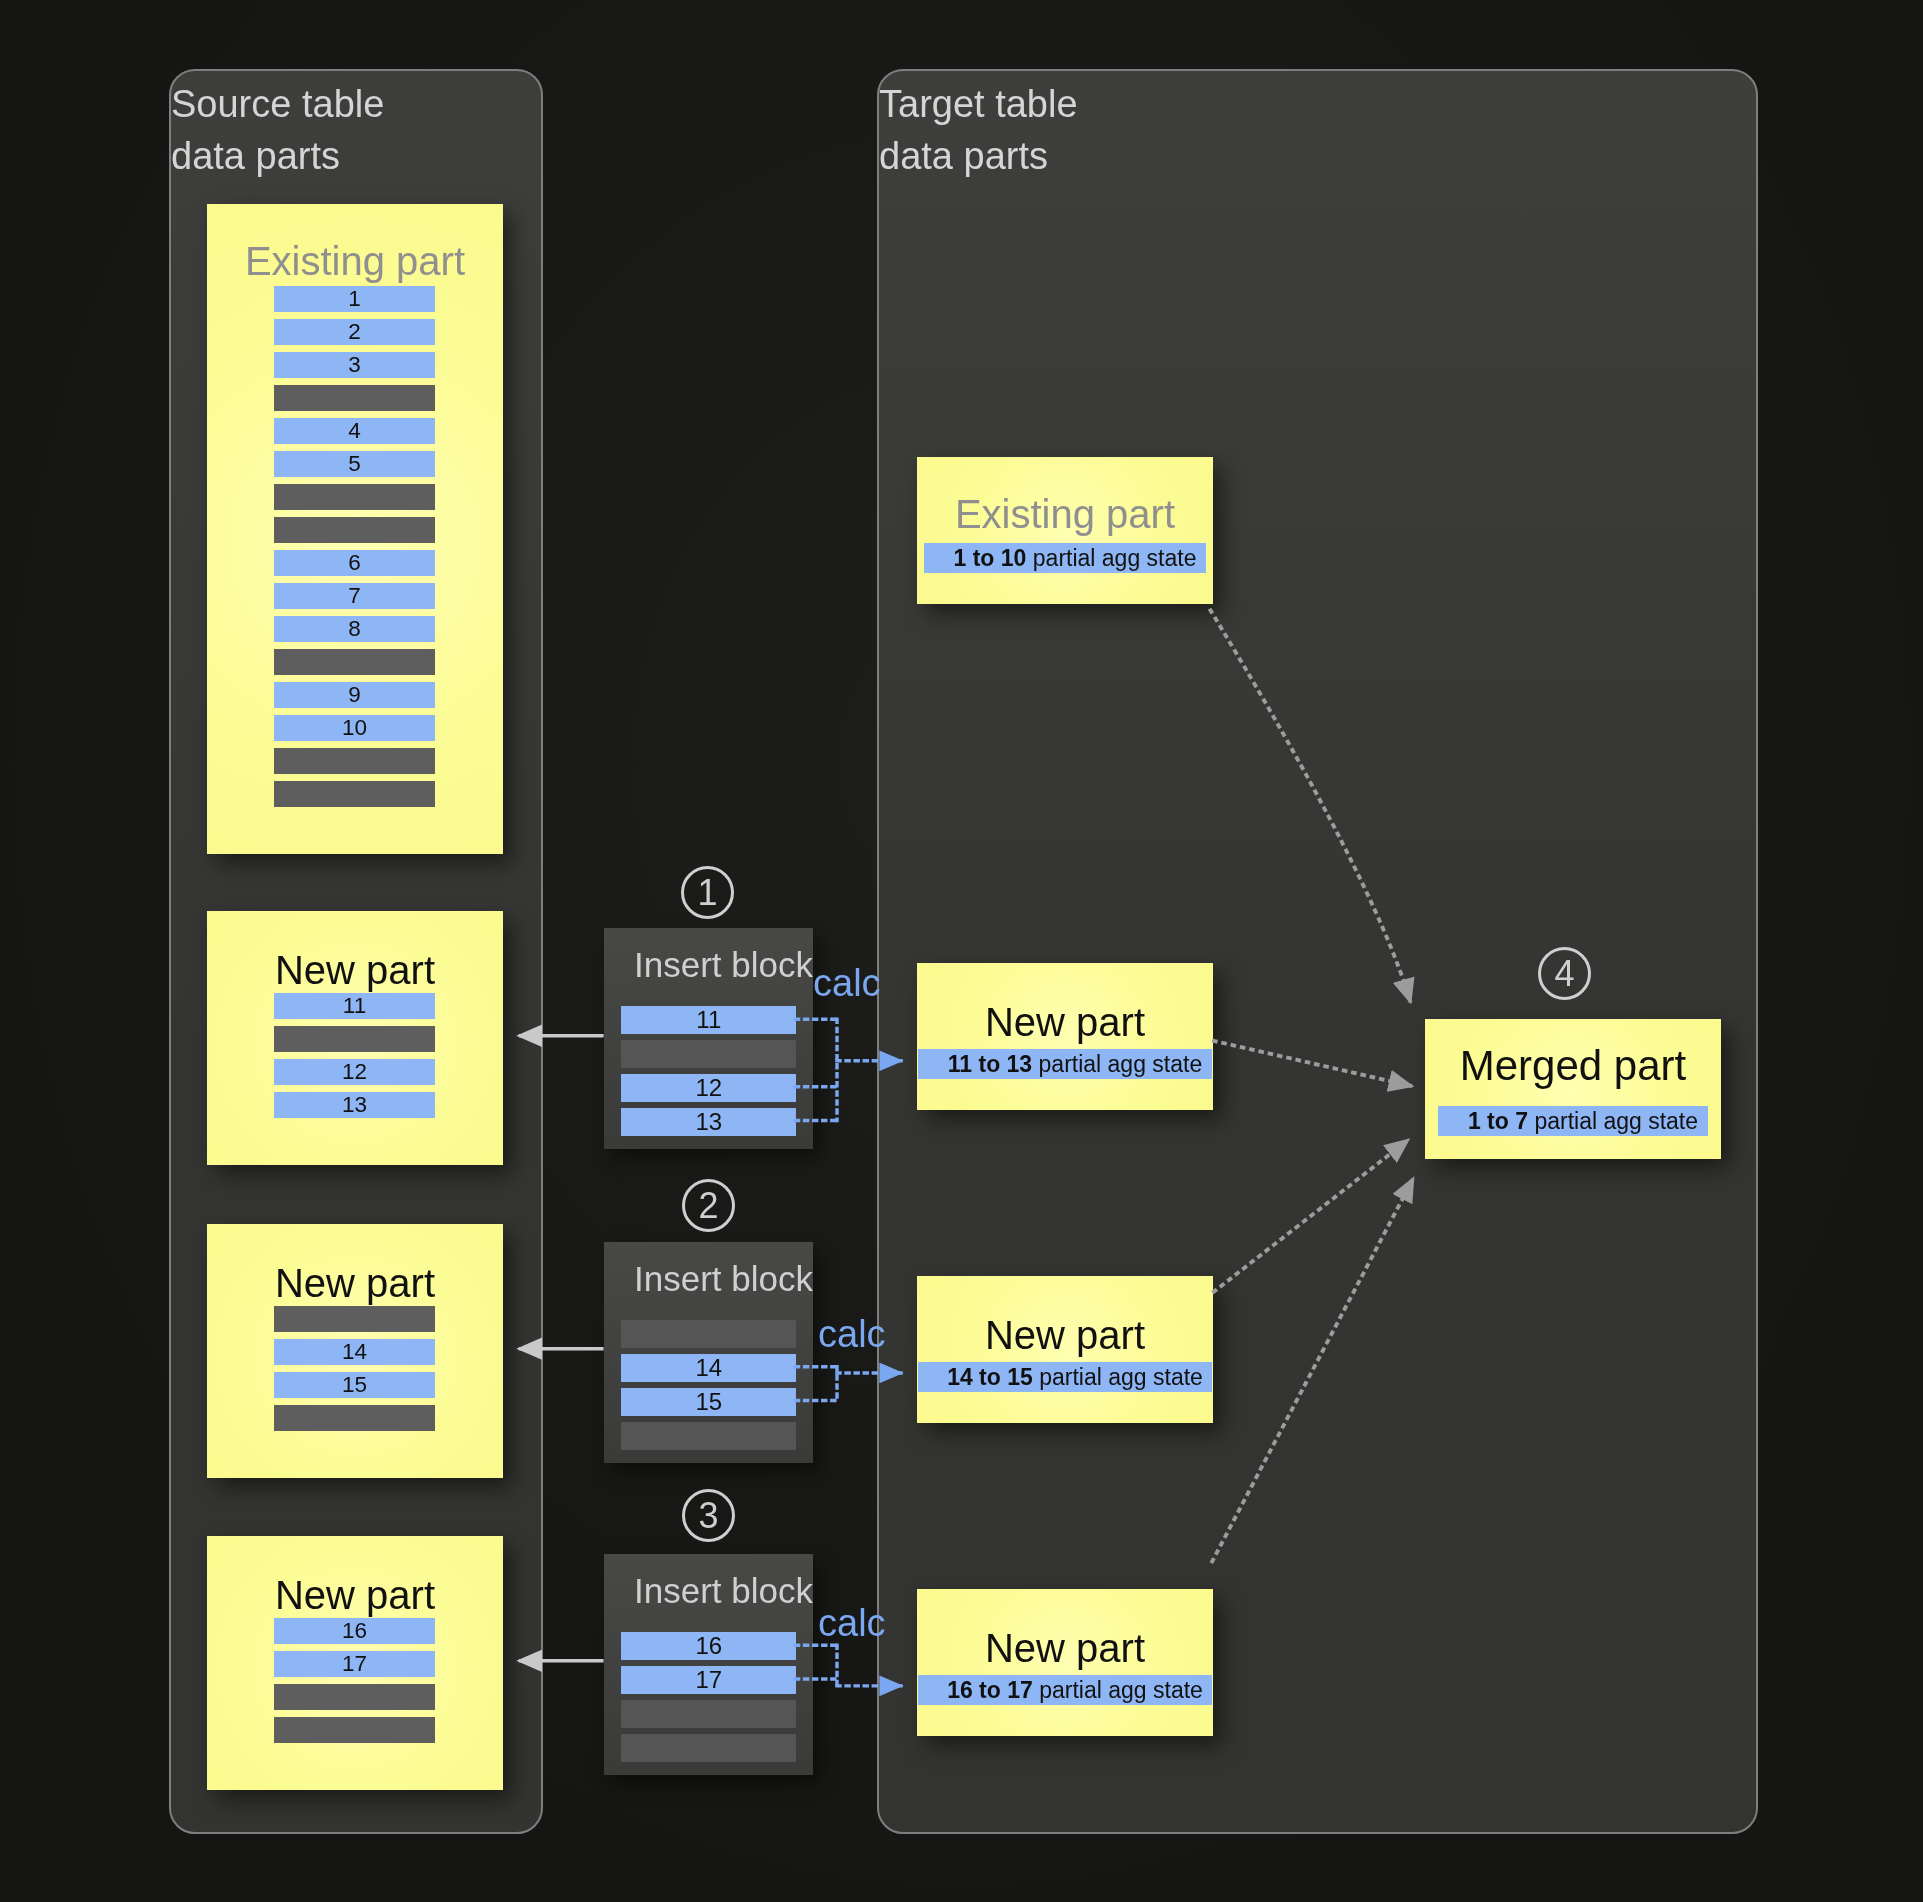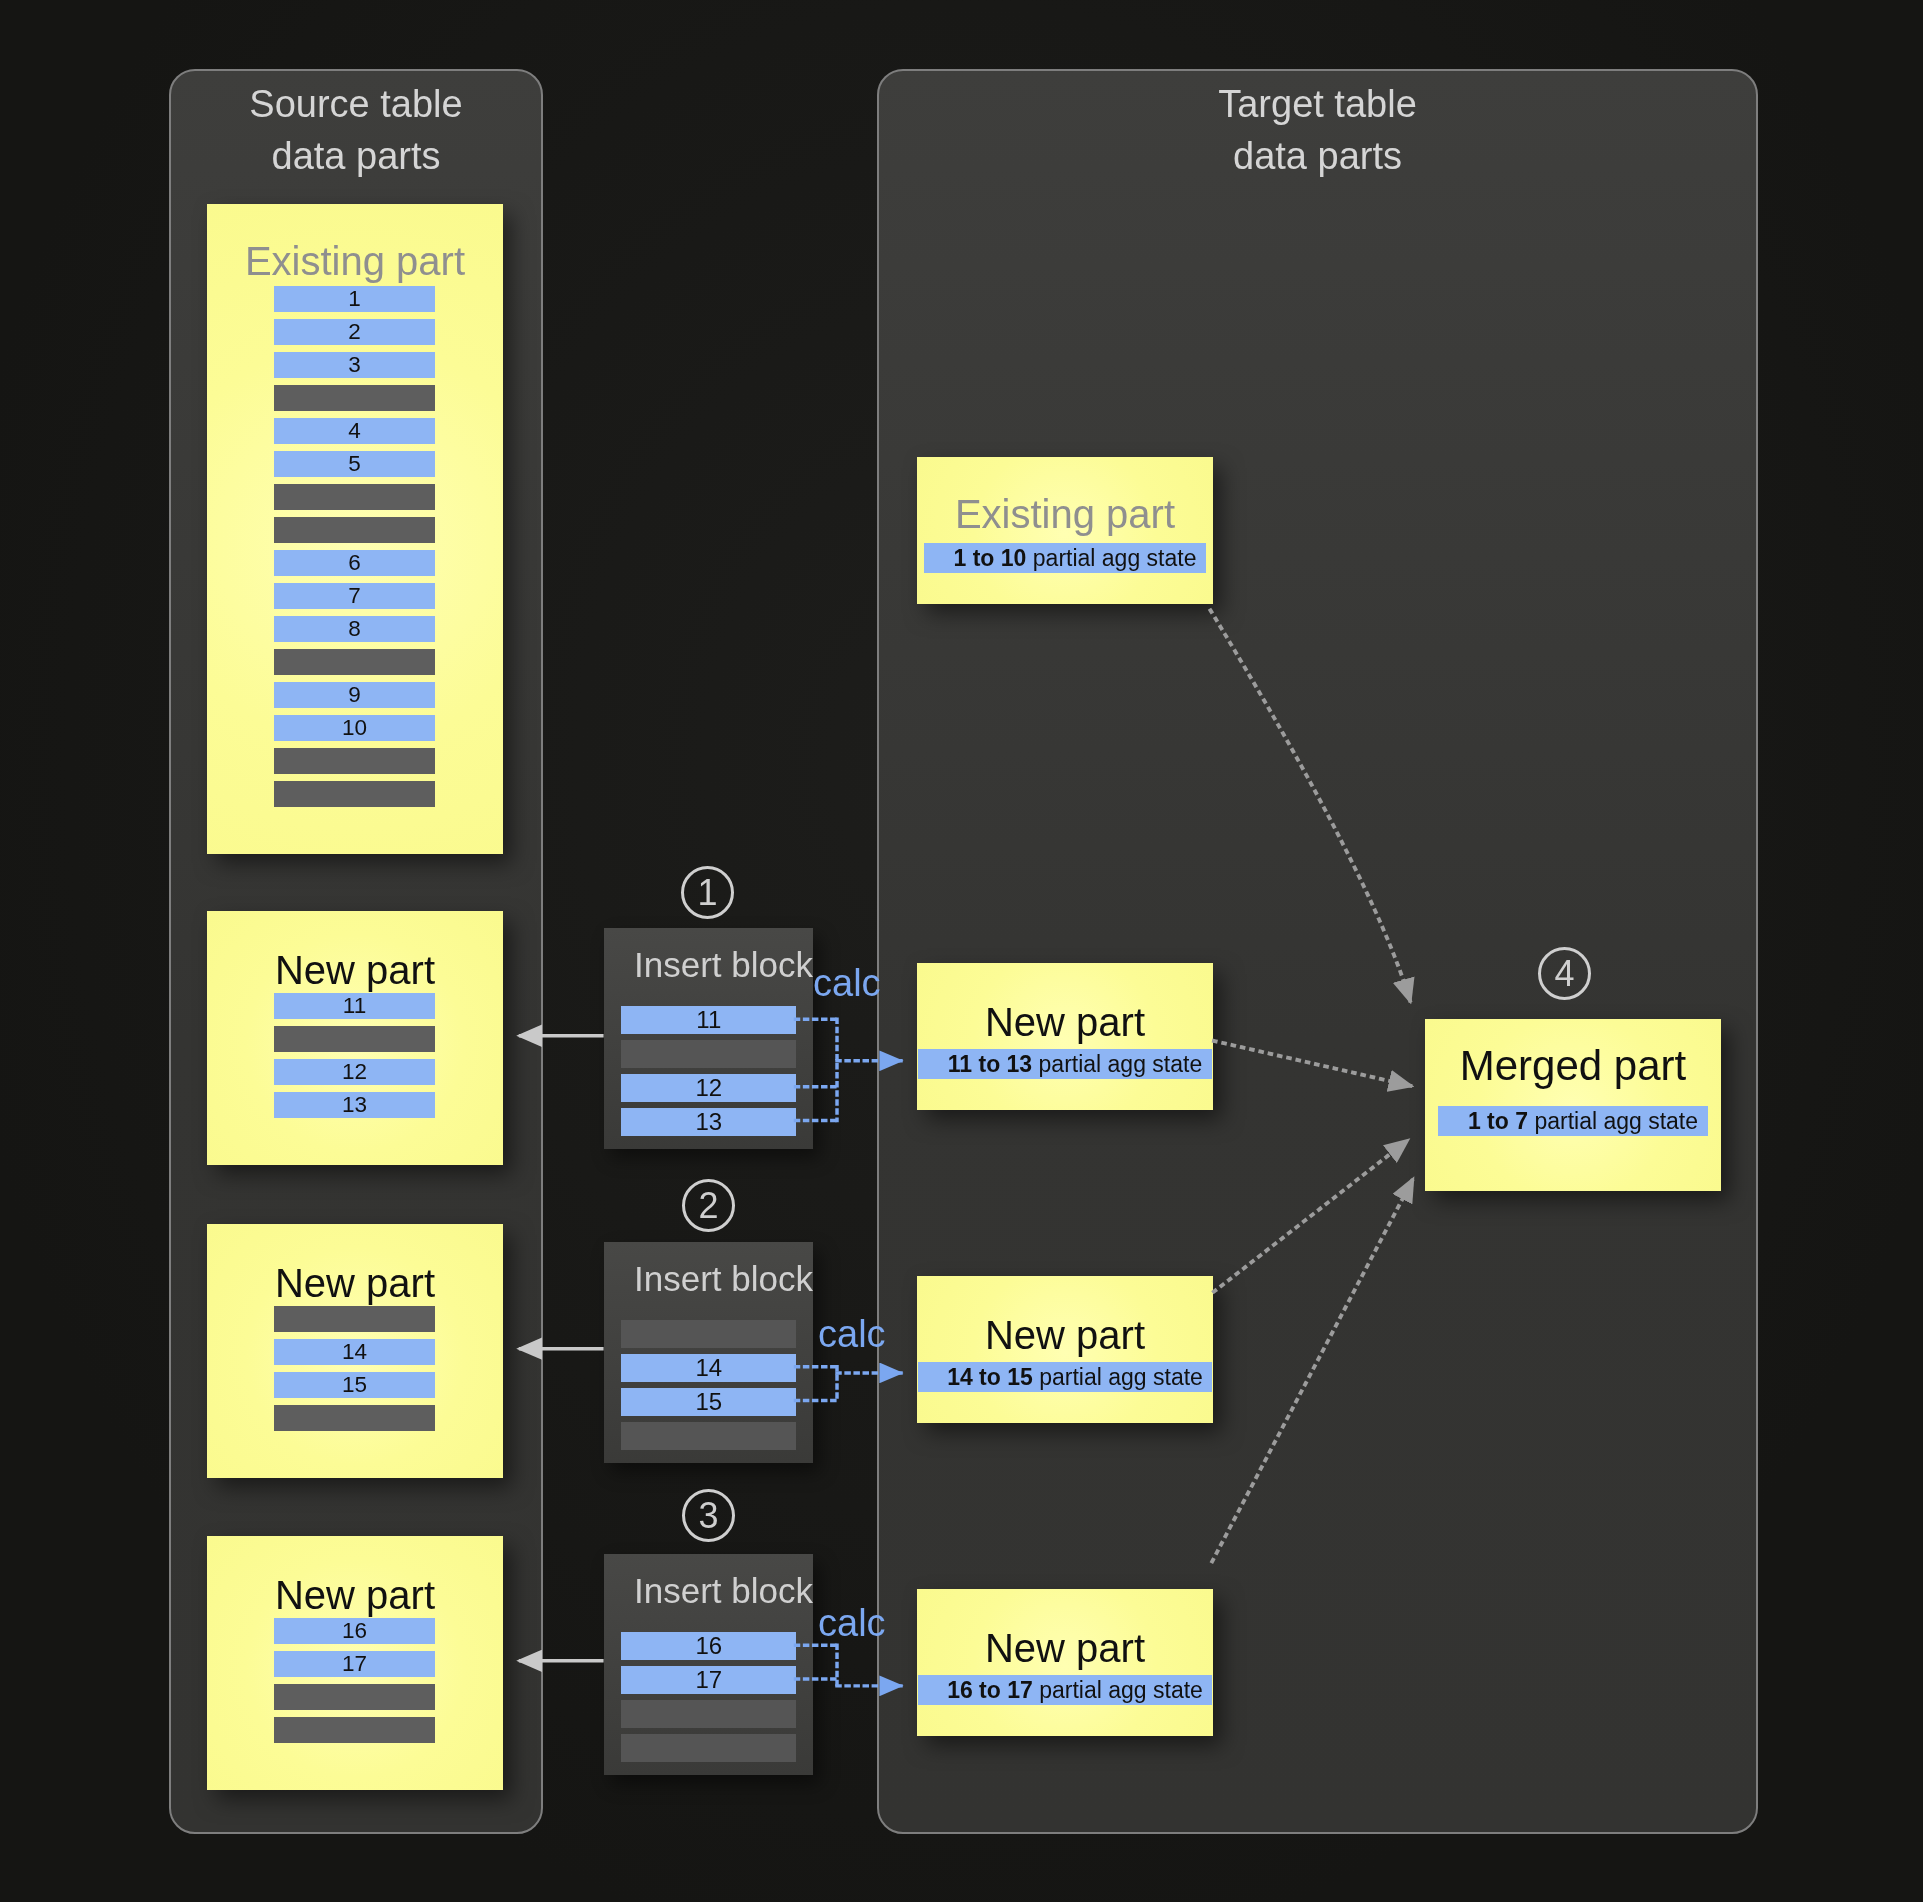--- a/index.html
+++ b/index.html
@@ -15,40 +15,40 @@
   html,body{margin:0;padding:0;background:#161614;}
   body{font-family:"Liberation Sans","DejaVu Sans",sans-serif;}
   #canvas{position:relative;width:1923px;height:1902px;overflow:hidden;
           background:radial-gradient(ellipse at 50% 40%, #1d1d1b 0%, #151513 75%);}
 
   
   .panel{position:absolute;top:69px;height:1761px;border:2.6px solid var(--panel-border-gray);
          border-radius:26px;background:linear-gradient(180deg,#3e3e3c 0%,#343432 55%,#333331 100%);}
   .panel.source{left:169px;width:370px;}
   .panel.target{left:877px;width:877px;}
-  .panel-title{position:absolute;top:7px;left:0;right:0;text-align:center;
+  .panel-title{position:absolute;top:7px;left:0;right:0;
                font-size:38px;line-height:1.38;color:#d5d5d5;}
 
   
   .part{position:absolute;width:296px;
         background:radial-gradient(circle at 50% 52%, #ffffb2 0%, #fcfc96 55%, var(--accent-yellow) 100%);
         box-shadow:8.6px 10.4px 21px rgba(0,0,0,0.5);}
   .part-title{text-align:center;font-size:40px;color:#111;padding-top:37px;}
   .part-title.muted{color:#8f8f8f;padding-top:35px;}
 
   .src-existing{left:36px;top:133px;height:650px;}
   .src-new-1{left:36px;top:840px;height:254px;}
   .src-new-2{left:36px;top:1153px;height:254px;}
   .src-new-3{left:36px;top:1465px;height:254px;}
 
   .tgt-existing{left:38px;top:386px;height:147px;}
   .tgt-new-1{left:38px;top:892px;height:147px;}
   .tgt-new-2{left:38px;top:1205px;height:147px;}
   .tgt-new-3{left:38px;top:1518px;height:147px;}
-  .tgt-merged{left:546px;top:948px;width:296px;height:172px;}
+  .tgt-merged{left:546px;top:948px;width:296px;height:140px;}
   .tgt-merged .part-title{font-size:42px;padding-top:22.5px;}
 
   
   .rows{position:absolute;left:67px;top:82px;width:161px;display:flex;flex-direction:column;gap:7px;}
   .rows .row{height:26px;line-height:26px;text-align:center;font-size:22.5px;color:#111;}
   .rows .row.data{background:var(--accent-blue);}
   .rows .row.filler{background:var(--filler-gray);}
 
   
   .insert-block{position:absolute;left:604px;width:209px;height:221px;

